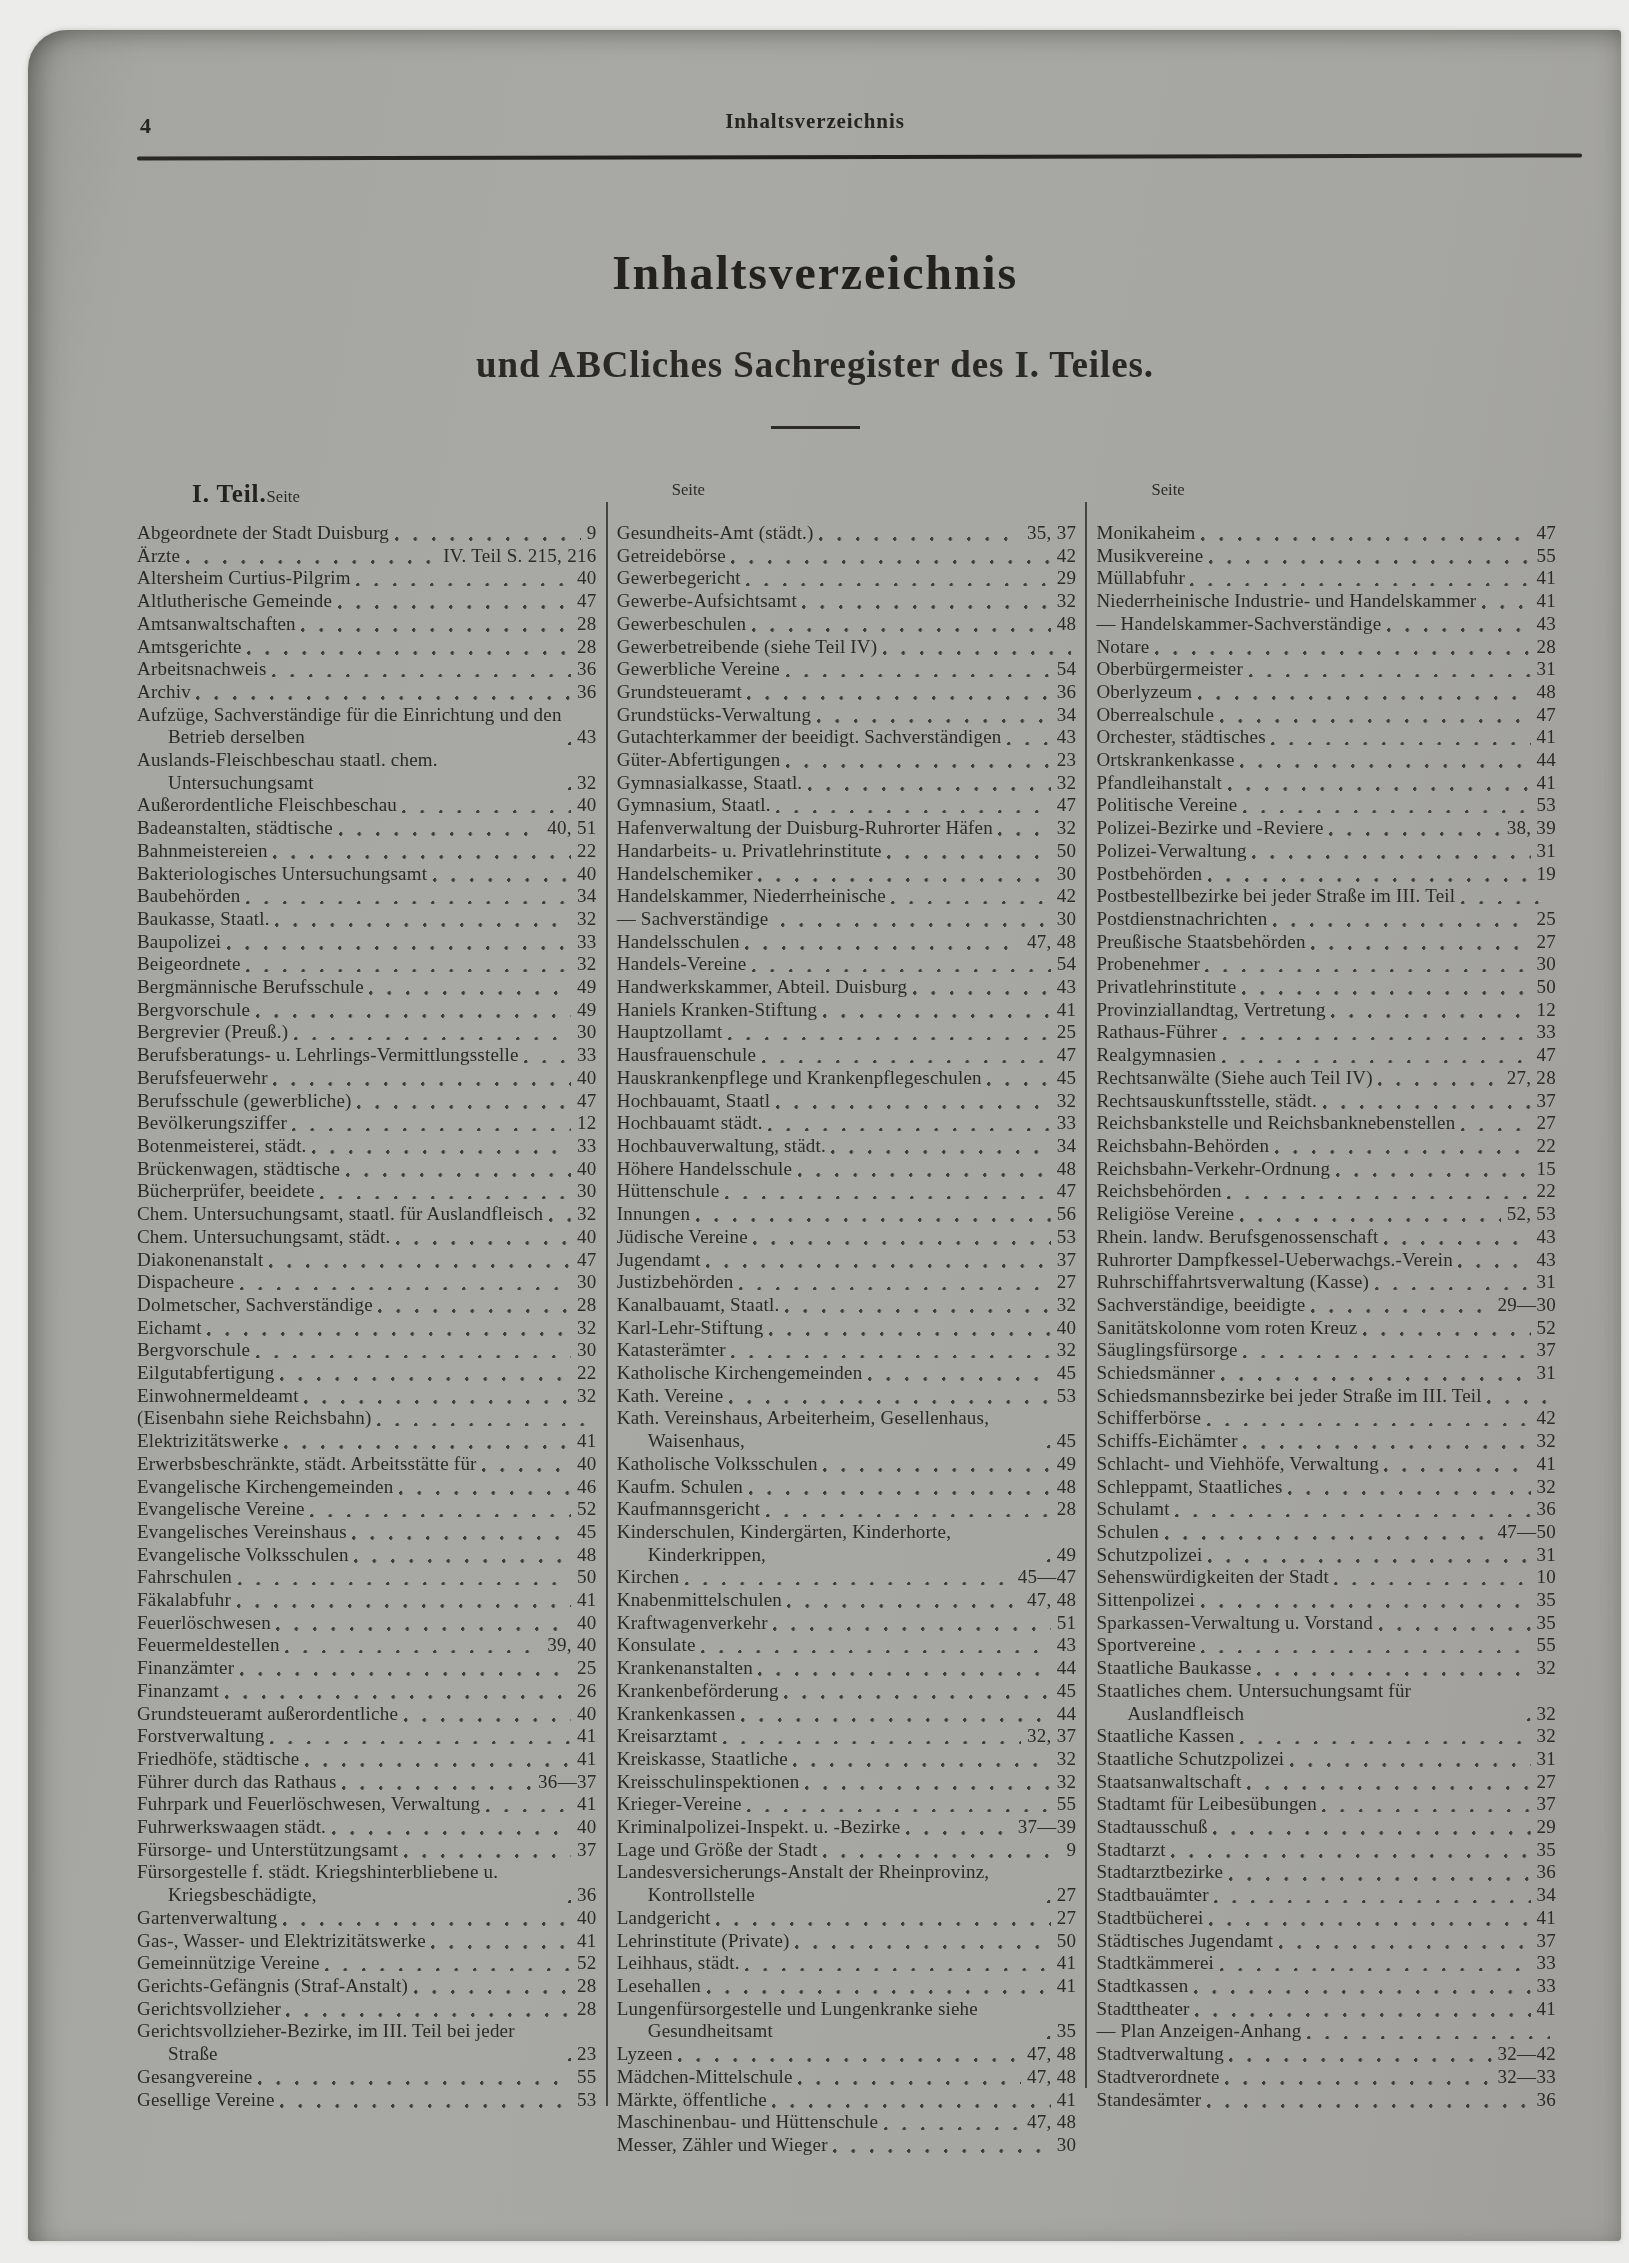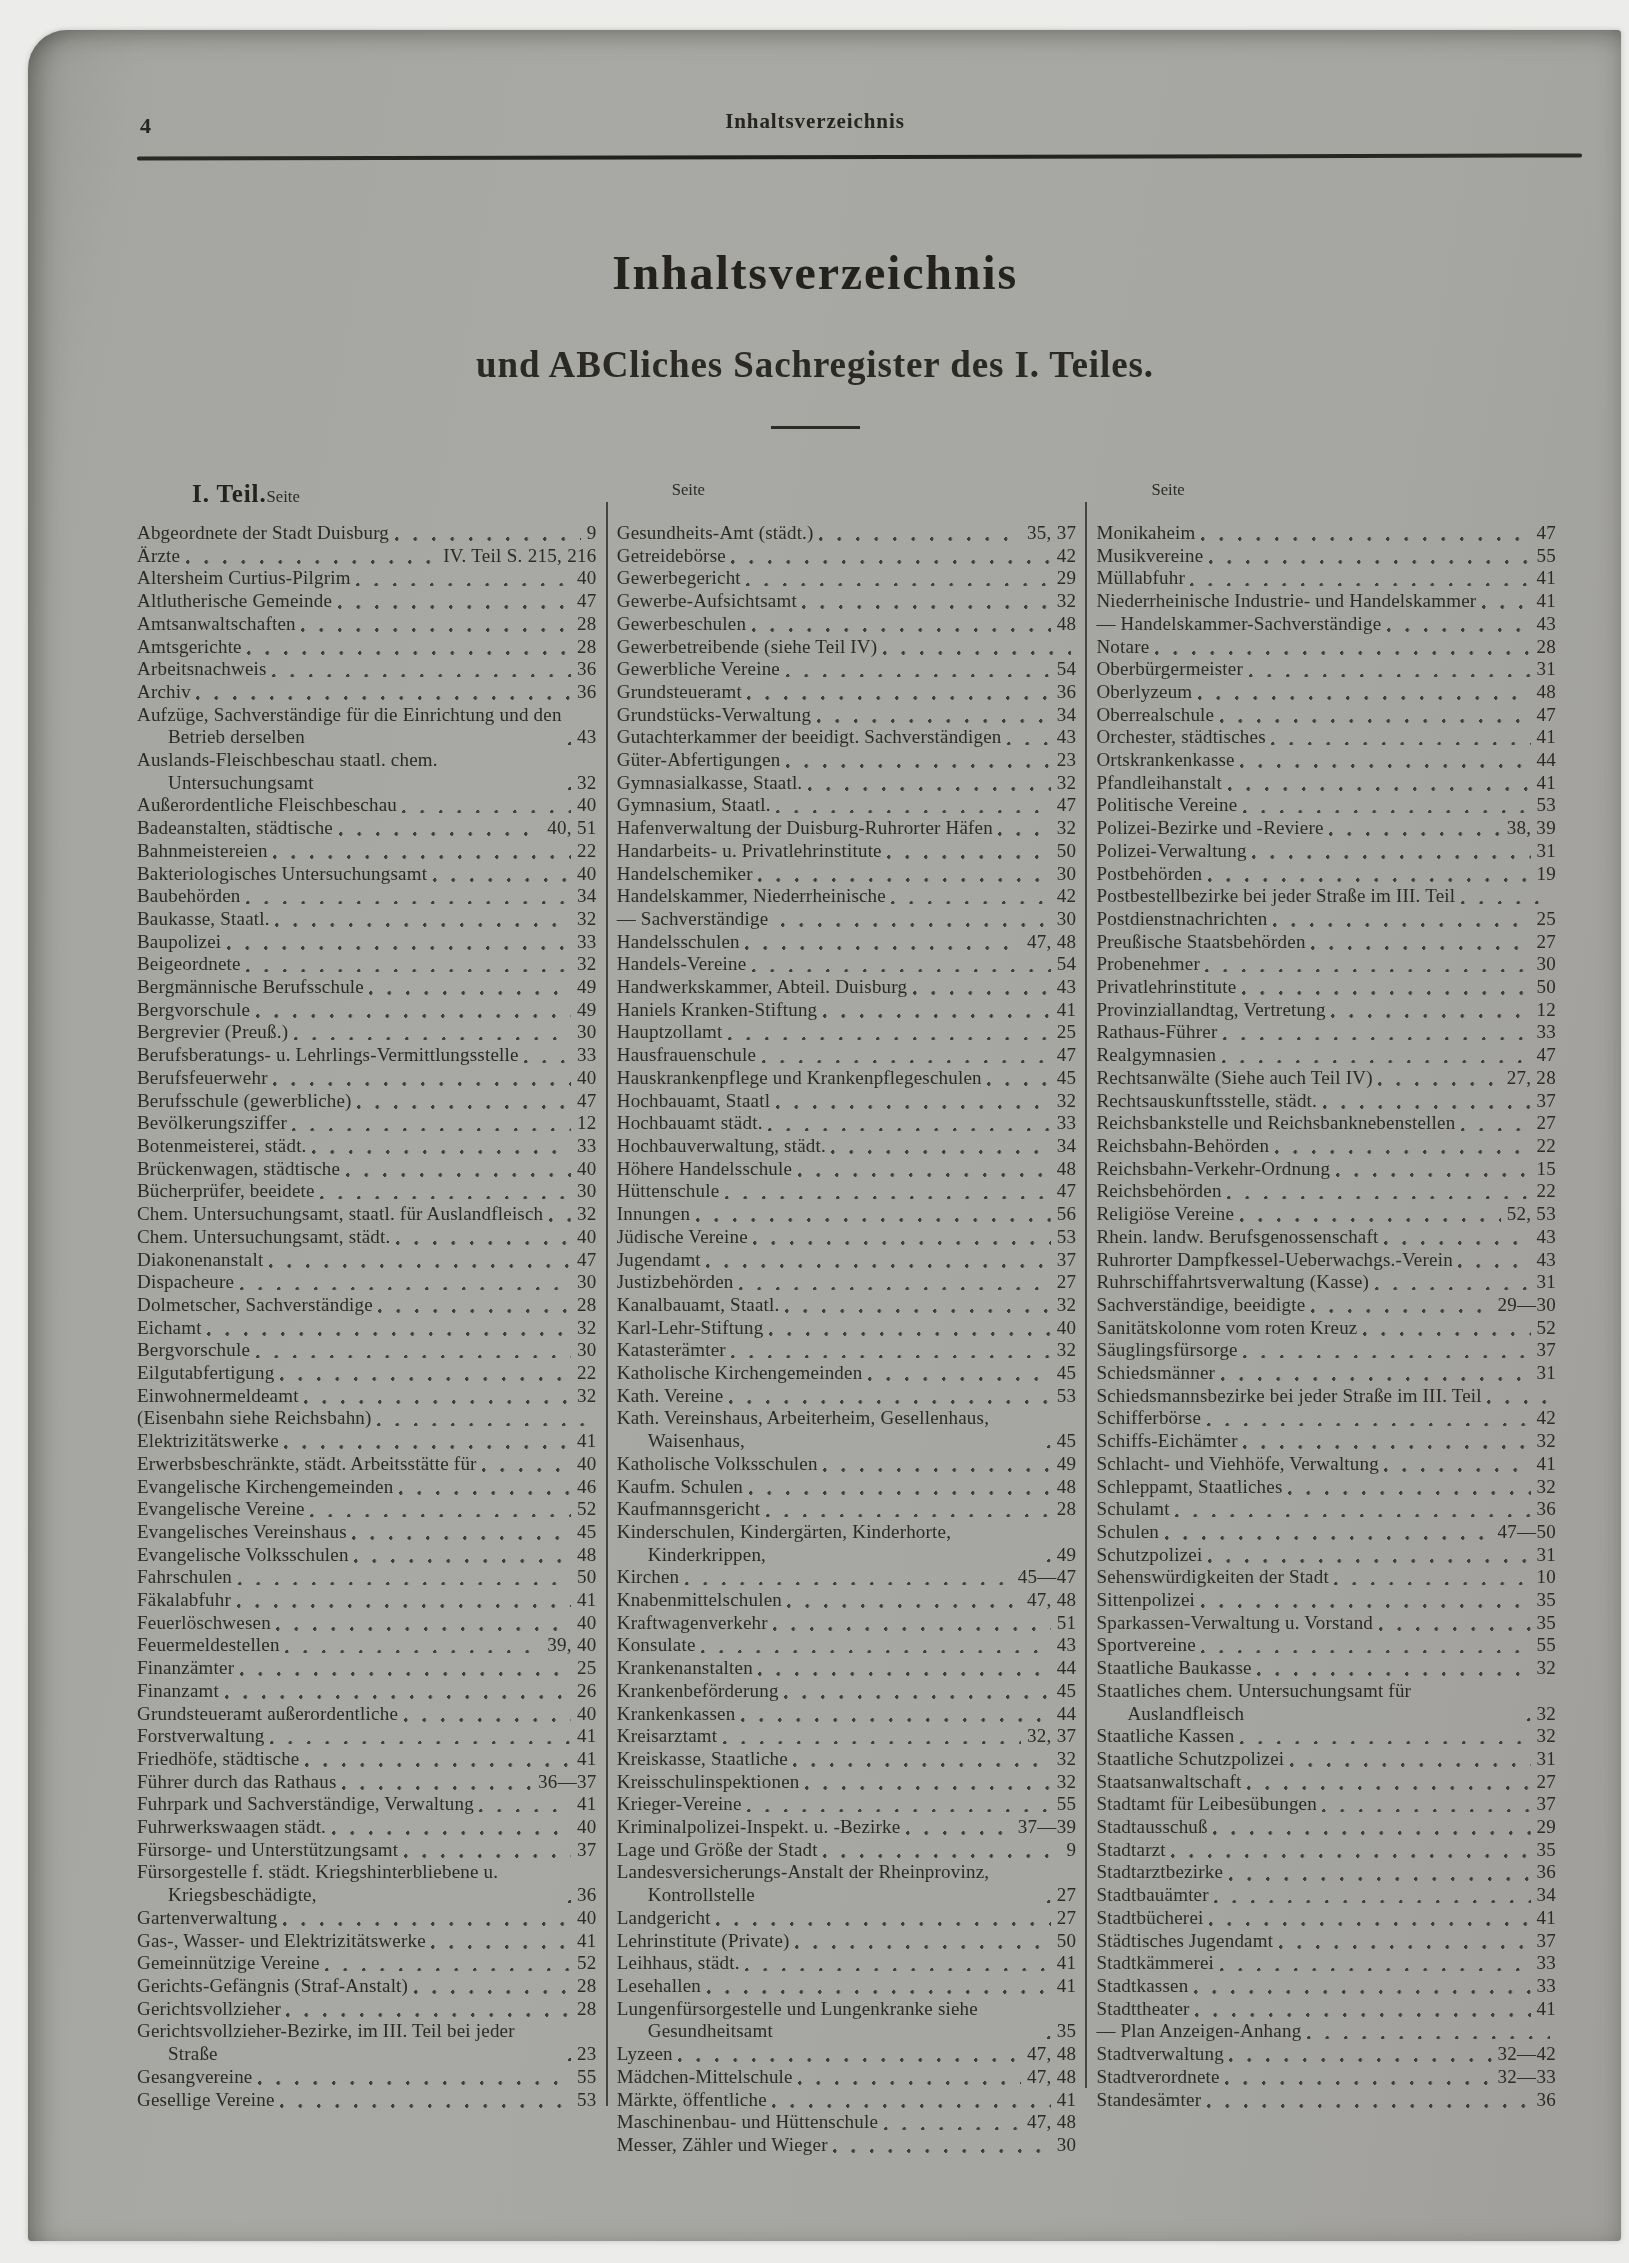--- a/index.html
+++ b/index.html
@@ -365,21 +365,21 @@
           <span class="name">Friedhöfe, städtische</span>
           <span class="leader"></span>
           <span class="pg">41</span>
         </div>
         <div class="entry">
           <span class="name">Führer durch das Rathaus</span>
           <span class="leader"></span>
           <span class="pg">36—37</span>
         </div>
         <div class="entry">
-          <span class="name">Fuhrpark und Sachverständige, Verwaltung</span>
+          <span class="name">Fuhrpark und Feuerlöschwesen, Verwaltung</span>
           <span class="leader"></span>
           <span class="pg">41</span>
         </div>
         <div class="entry">
           <span class="name">Fuhrwerkswaagen städt.</span>
           <span class="leader"></span>
           <span class="pg">40</span>
         </div>
         <div class="entry">
           <span class="name">Fürsorge- und Unterstützungsamt</span>

